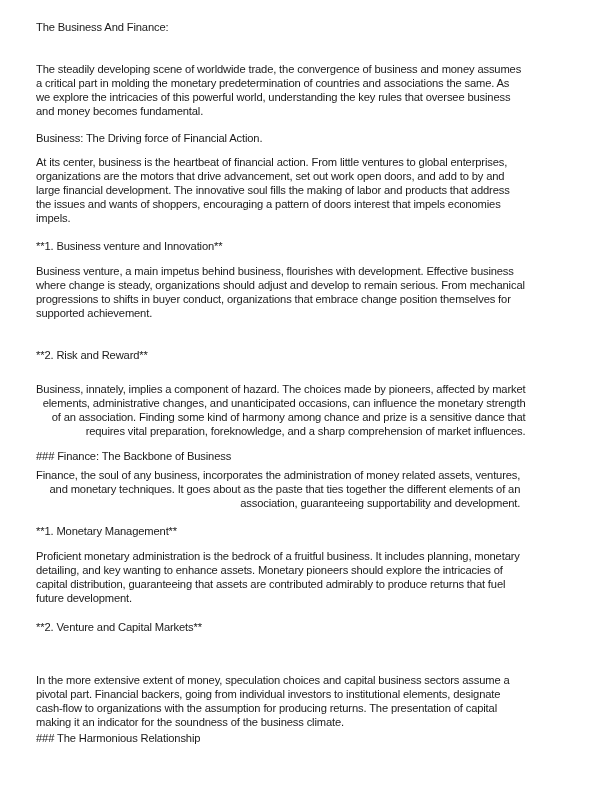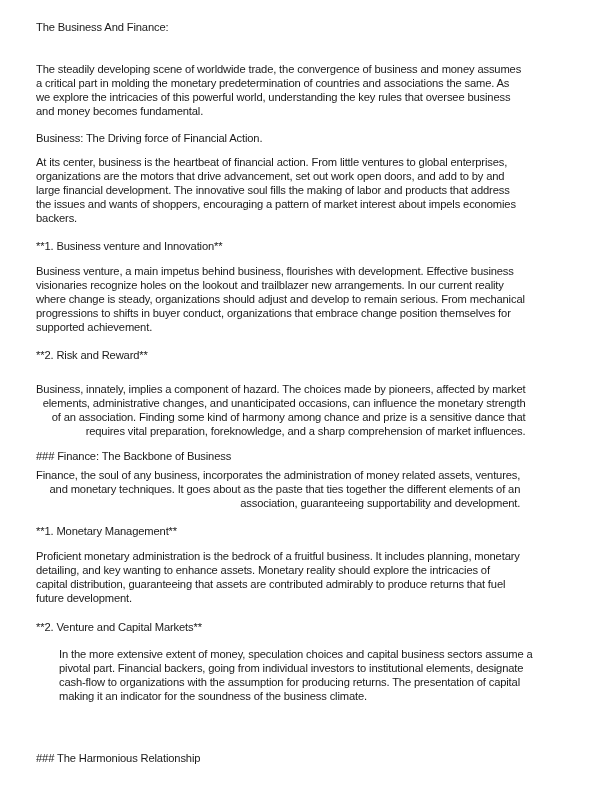--- a/index.html
+++ b/index.html
@@ -26,29 +26,28 @@
       <span class="line">we explore the intricacies of this powerful world, understanding the key rules that oversee business</span>
       <span class="line">and money becomes fundamental.</span>
     </div>
     <div class="block" style="top: 131px;">
       <span class="line">Business: The Driving force of Financial Action.</span>
     </div>
     <div class="block" style="top: 155px;">
       <span class="line">At its center, business is the heartbeat of financial action. From little ventures to global enterprises,</span>
       <span class="line">organizations are the motors that drive advancement, set out work open doors, and add to by and</span>
       <span class="line">large financial development. The innovative soul fills the making of labor and products that address</span>
-      <span class="line">the issues and wants of shoppers, encouraging a pattern of market interest about impels economies</span>
-      <span class="line">backers.</span>
+      <span class="line">the issues and wants of shoppers, encouraging a pattern of doors interest that impels economies</span>
+      <span class="line">impels.</span>
     </div>
     <div class="block" style="top: 239px;">
       <span class="line">**1. Business venture and Innovation**</span>
     </div>
     <div class="block" style="top: 264px;">
       <span class="line">Business venture, a main impetus behind business, flourishes with development. Effective business</span>
-      <span class="line">visionaries recognize holes on the lookout and trailblazer new arrangements. In our current reality</span>
       <span class="line">where change is steady, organizations should adjust and develop to remain serious. From mechanical</span>
       <span class="line">progressions to shifts in buyer conduct, organizations that embrace change position themselves for</span>
       <span class="line">supported achievement.</span>
     </div>
     <div class="block" style="top: 348px;">
       <span class="line">**2. Risk and Reward**</span>
     </div>
     <div class="block" style="top: 382px; text-align: right;">
       <span class="line">Business, innately, implies a component of hazard. The choices made by pioneers, affected by market</span>
       <span class="line">elements, administrative changes, and unanticipated occasions, can influence the monetary strength</span>
@@ -61,29 +60,29 @@
     <div class="block" style="top: 468px; text-align: right;">
       <span class="line">Finance, the soul of any business, incorporates the administration of money related assets, ventures,</span>
       <span class="line">and monetary techniques. It goes about as the paste that ties together the different elements of an</span>
       <span class="line">association, guaranteeing supportability and development.</span>
     </div>
     <div class="block" style="top: 524px;">
       <span class="line">**1. Monetary Management**</span>
     </div>
     <div class="block" style="top: 549px;">
       <span class="line">Proficient monetary administration is the bedrock of a fruitful business. It includes planning, monetary</span>
-      <span class="line">detailing, and key wanting to enhance assets. Monetary reality should explore the intricacies of</span>
+      <span class="line">detailing, and key wanting to enhance assets. Monetary pioneers should explore the intricacies of</span>
       <span class="line">capital distribution, guaranteeing that assets are contributed admirably to produce returns that fuel</span>
       <span class="line">future development.</span>
     </div>
     <div class="block" style="top: 620px;">
       <span class="line">**2. Venture and Capital Markets**</span>
     </div>
-    <div class="block" style="top: 647px; margin-left: 23px;">
+    <div class="block" style="top: 673px;">
       <span class="line">In the more extensive extent of money, speculation choices and capital business sectors assume a</span>
       <span class="line">pivotal part. Financial backers, going from individual investors to institutional elements, designate</span>
       <span class="line">cash-flow to organizations with the assumption for producing returns. The presentation of capital</span>
       <span class="line">making it an indicator for the soundness of the business climate.</span>
     </div>
-    <div class="block" style="top: 731px; margin-top: 20px;">
+    <div class="block" style="top: 731px;">
       <span class="line">### The Harmonious Relationship</span>
     </div>
   </div>
 
 </body></html>

